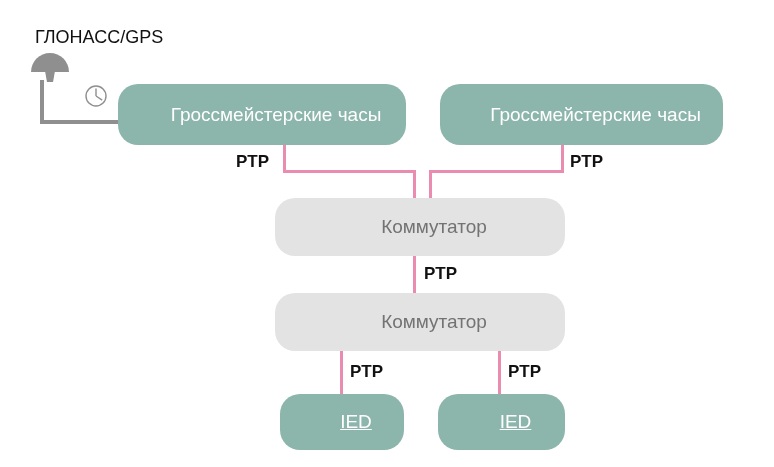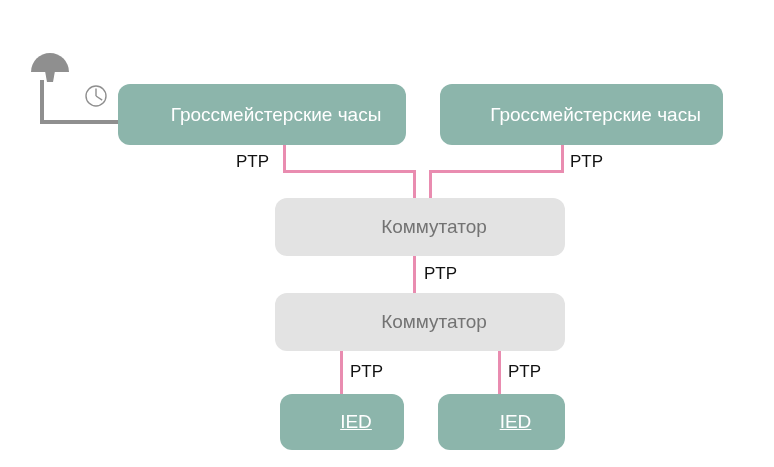--- a/index.html
+++ b/index.html
@@ -16,21 +16,21 @@
     height: 467px;
     background: #ffffff;
     overflow: hidden;
   }
   .node {
     position: absolute;
     display: flex;
     align-items: center;
     justify-content: center;
     box-sizing: border-box;
-    border-radius: 12px;
+    border-radius: 20px;
     text-align: center;
     line-height: 1.15;
     padding-left: 28px;
   }
   .node.teal {
     background: #8cb5ab;
     color: #ffffff;
     font-size: 19px;
   }
   .node.gray {
@@ -46,39 +46,41 @@
     position: absolute;
     font-size: 18px;
     color: #111111;
     white-space: nowrap;
   }
   .link-label {
     position: absolute;
     font-size: 17px;
     color: #111111;
     white-space: nowrap;
+    font-weight: bold;
   }
   .seg {
     position: absolute;
     background: #e98cb0;
   }
   .seg-gray {
     position: absolute;
     background: #8f8f8f;
   }
   .icon-svg {
     position: absolute;
     display: block;
   }
 </style>
 </head>
 <body>
 
 <div id="canvas">
 
+  <div class="title" style="left:35px; top:27px;">ГЛОНАСС/GPS</div>
 
   <svg class="icon-svg" style="left:28px; top:50px;" width="44" height="34" viewBox="0 0 44 34">
     <path d="M3 22 A19 19 0 0 1 41 22 Z" fill="#8f8f8f"></path>
     <path d="M17 21 L27 21 L25 32 L19 32 Z" fill="#8f8f8f"></path>
   </svg>
 
   <div class="seg-gray" style="left:40px; top:80px; width:4px; height:44px;"></div>
   <div class="seg-gray" style="left:40px; top:120px; width:80px; height:4px;"></div>
 
   <svg class="icon-svg" style="left:84px; top:84px;" width="24" height="24" viewBox="0 0 24 24">

